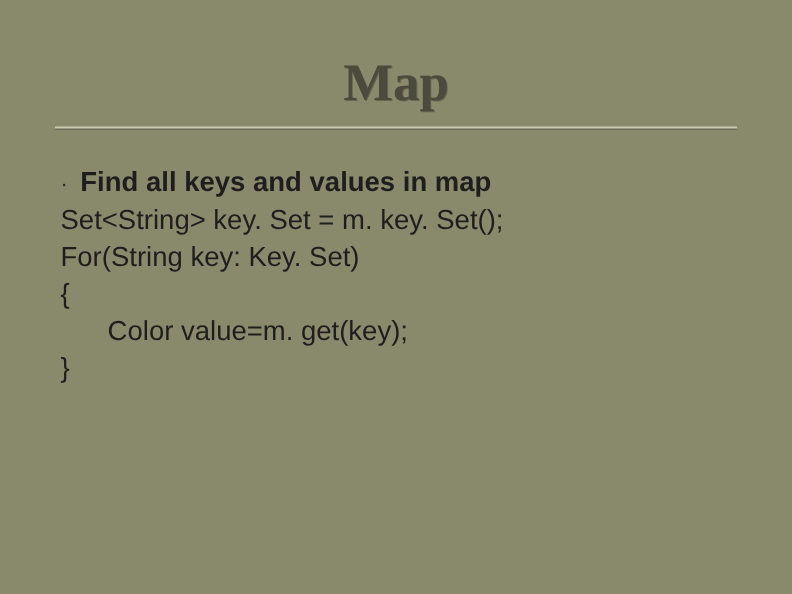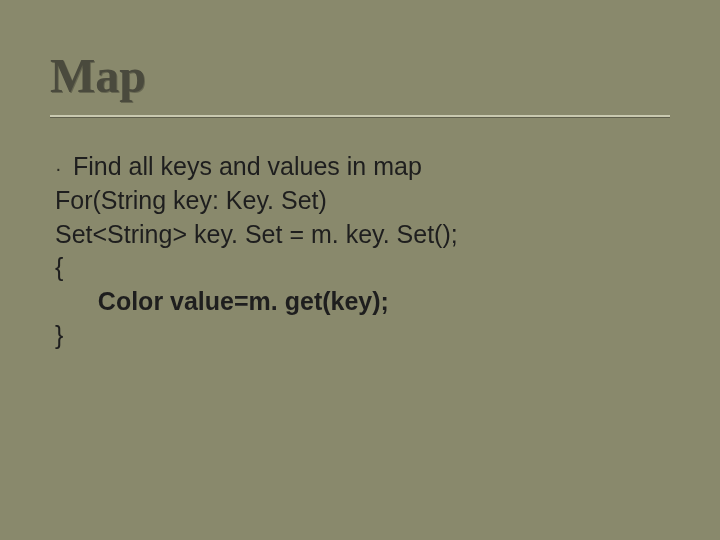--- a/index.html
+++ b/index.html
@@ -17,21 +17,21 @@
     position: relative;
     width: 720px;
     height: 540px;
     box-sizing: border-box;
   }
   .title-wrap {
     position: absolute;
     top: 48px;
     right: 50px;
     left: 50px;
-    text-align: left;
+    text-align: center;
   }
   .title {
     font-family: "Georgia", "Times New Roman", serif;
     font-size: 48px;
     color: #4a4a3d;
     text-shadow: 1px 1px 0 rgba(0,0,0,0.25);
     margin: 0;
     padding-bottom: 6px;
   }
   .rule {
@@ -56,44 +56,45 @@
   .bullet-icon {
     width: 18px;
     flex: 0 0 18px;
     text-align: left;
     font-size: 20px;
     color: #2a2a22;
     line-height: 1.35;
   }
   .bullet-text {
     flex: 1 1 auto;
+    font-weight: bold;
   }
   .code-line {
     white-space: pre;
   }
-  .indent1 { padding-left: 22px; font-weight: bold; }
+  .indent1 { padding-left: 22px; }
 </style>
 </head>
 <body>
 
 <div class="slide">
 
   <div class="title-wrap">
     <h1 class="title">Map</h1>
     <div class="rule"></div>
   </div>
 
   <div class="body">
 
     <div class="bullet-row">
       <span class="bullet-icon">·</span>
       <span class="bullet-text">Find all keys and values in map</span>
     </div>
 
+    <div class="code-line">Set&lt;String&gt; key. Set = m. key. Set();</div>
     <div class="code-line">For(String key: Key. Set)</div>
-    <div class="code-line">Set&lt;String&gt; key. Set = m. key. Set();</div>
     <div class="code-line">{</div>
     <div class="code-line indent1">   Color value=m. get(key);</div>
     <div class="code-line">}</div>
 
   </div>
 
 </div>
 
 </body></html>

